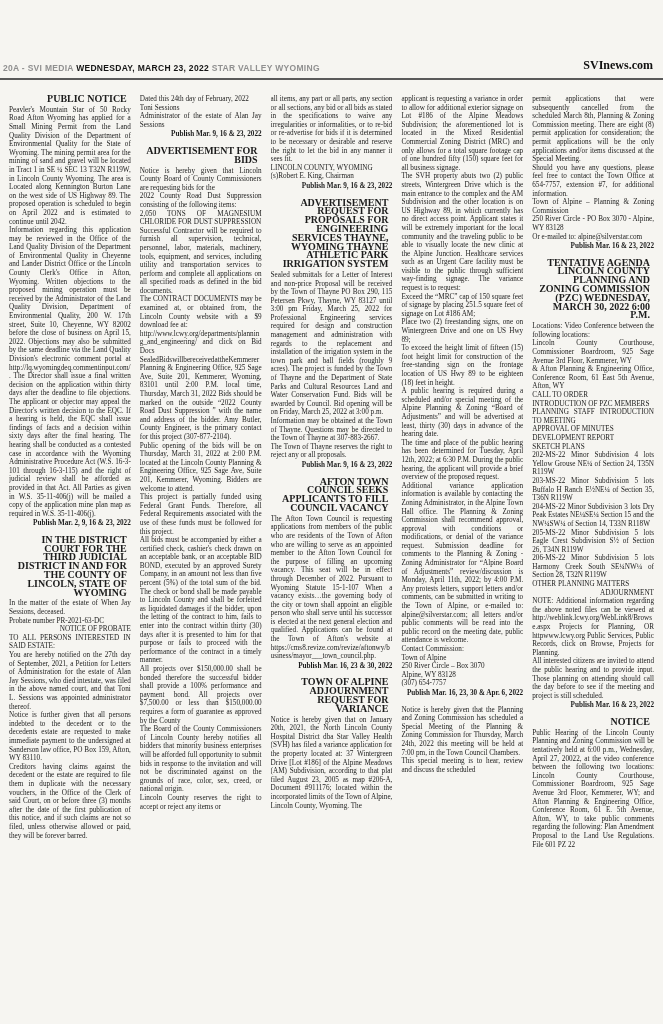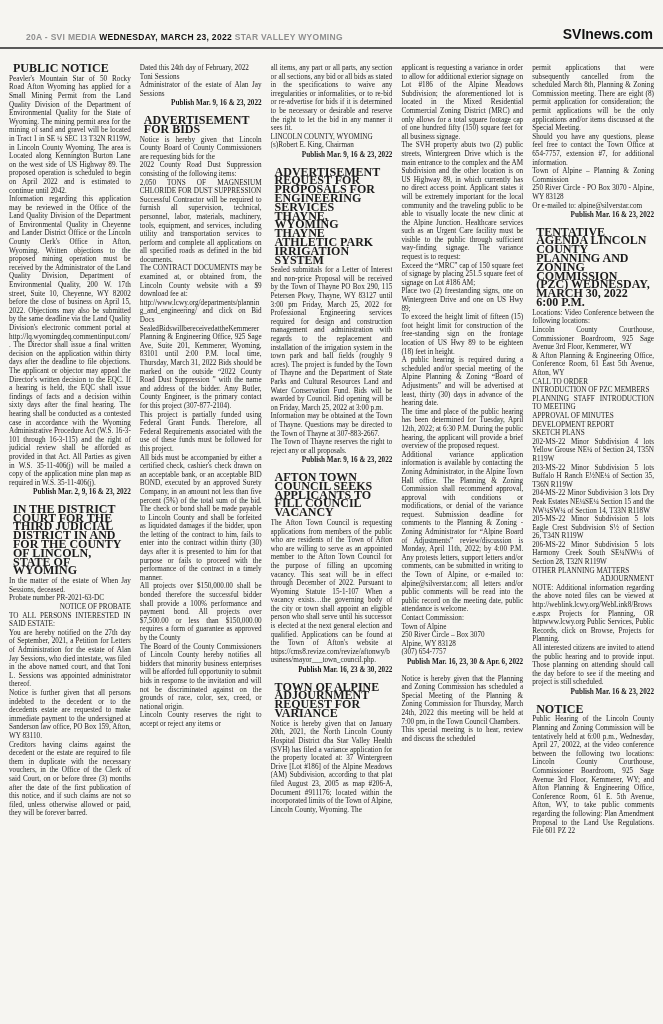--- a/index.html
+++ b/index.html
@@ -7,42 +7,43 @@
     position:relative;
     width:663px;height:1024px;
     background:#f6f5f1;
     overflow:hidden;
     font-family:"Liberation Serif", serif;
     color:#1c1c1c;
   }
   
   .masthead{
     display:flex;justify-content:space-between;align-items:flex-end;
-    padding:26px 10px 5px 26px;
+    padding:26px 10px 5px 3px;
     border-bottom:2.5px solid #5a5a5a;
     font-family:"Liberation Sans", sans-serif;
+    margin-top:32px;
   }
   .mast-left{font-size:8.5px;letter-spacing:.3px;color:#909090;font-weight:700;}
   .mast-left .date{color:#151515;}
-  .mast-right{font-family:Liberation Sans, sans-serif;font-size:14px;font-weight:700;color:#111;}
+  .mast-right{font-family:Liberation Serif, serif;font-size:12px;font-weight:700;color:#111;}
   
   .cols{
     display:flex;gap:9px;
     padding:15px 9px 0 9px;
     height:984px;overflow:hidden;
   }
   .col{
     flex:1 1 0;min-width:0;overflow:hidden;
     font-size:7.2px;line-height:8.6px;
   }
   .blk{overflow-wrap:anywhere;}
   .blk.para{text-align:justify;}
   .blk.heading{
-    font-weight:700;text-align:left;
-    font-size:12px;line-height:8.8px;
+    font-weight:700;text-align:right;
+    font-size:10px;line-height:8.8px;
     margin:8px 4px 2px 4px;
   }
   .blk.heading:first-child{margin-top:0;}
   .blk.publish{font-weight:700;text-align:right;margin:1px 0 8px 0;}
   .blk.center{text-align:right;}
 </style>
 </head>
 <body>
 
 <div class="page">
@@ -75,20 +76,21 @@
         <div class="blk para">Administrator of the estate of Alan Jay Sessions</div>
         <div class="blk publish">Publish Mar. 9, 16 &amp; 23, 2022</div>
         <div class="blk heading">ADVERTISEMENT FOR BIDS</div>
         <div class="blk para">Notice is hereby given that Lincoln County Board of County Commissioners are requesting bids for the</div>
         <div class="blk para">2022 County Road Dust Suppression consisting of the following items:</div>
         <div class="blk para">2,050 TONS OF MAGNESIUM CHLORIDE FOR DUST SUPPRESSION</div>
         <div class="blk para">Successful Contractor will be required to furnish all supervision, technical, personnel, labor, materials, machinery, tools, equipment, and services, including utility and transportation services to perform and complete all applications on all specified roads as defined in the bid documents.</div>
         <div class="blk para">The CONTRACT DOCUMENTS may be examined at, or obtained from, the Lincoln County website with a $9 download fee at:</div>
         <div class="blk para">http://www.lcwy.org/departments/planning_and_engineering/ and click on Bid Docs</div>
         <div class="blk para">SealedBidswillbereceivedattheKemmerer Planning &amp; Engineering Office, 925 Sage Ave, Suite 201, Kemmerer, Wyoming, 83101 until 2:00 P.M. local time, Thursday, March 31, 2022 Bids should be marked on the outside “2022 County Road Dust Suppression ” with the name and address of the bidder. Amy Butler, County Engineer, is the primary contact for this project (307-877-2104).</div>
+        <div class="blk para">Public opening of the bids will be on Thursday, March 31, 2022 at 2:00 P.M. located at the Lincoln County Planning &amp; Engineering Office, 925 Sage Ave, Suite 201, Kemmerer, Wyoming. Bidders are welcome to attend.</div>
         <div class="blk para">This project is partially funded using Federal Grant Funds. Therefore, all Federal Requirements associated with the use of these funds must be followed for this project.</div>
         <div class="blk para">All bids must be accompanied by either a certified check, cashier's check drawn on an acceptable bank, or an acceptable BID BOND, executed by an approved Surety Company, in an amount not less than five percent (5%) of the total sum of the bid. The check or bond shall be made payable to Lincoln County and shall be forfeited as liquidated damages if the bidder, upon the letting of the contract to him, fails to enter into the contract within thirty (30) days after it is presented to him for that purpose or fails to proceed with the performance of the contract in a timely manner.</div>
         <div class="blk para">All projects over $150,000.00 shall be bonded therefore the successful bidder shall provide a 100% performance and payment bond. All projects over $7,500.00 or less than $150,000.00 requires a form of guarantee as approved by the County</div>
         <div class="blk para">The Board of the County Commissioners of Lincoln County hereby notifies all bidders that minority business enterprises will be afforded full opportunity to submit bids in response to the invitation and will not be discriminated against on the grounds of race, color, sex, creed, or national origin.</div>
         <div class="blk para">Lincoln County reserves the right to accept or reject any items or</div>
       </div>
       <div class="col">
         <div class="blk para">all items, any part or all parts, any section or all sections, any bid or all bids as stated in the specifications to waive any irregularities or informalities, or to re-bid or re-advertise for bids if it is determined to be necessary or desirable and reserve the right to let the bid in any manner it sees fit.</div>
         <div class="blk para">LINCOLN COUNTY, WYOMING</div>
         <div class="blk para">(s)Robert E. King, Chairman</div>

